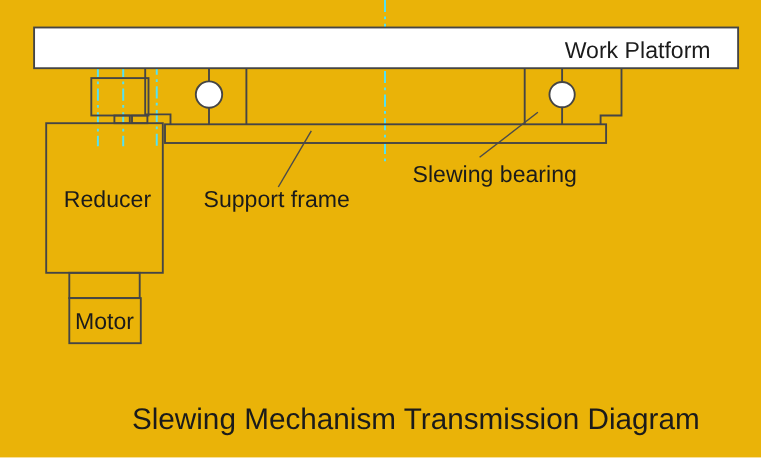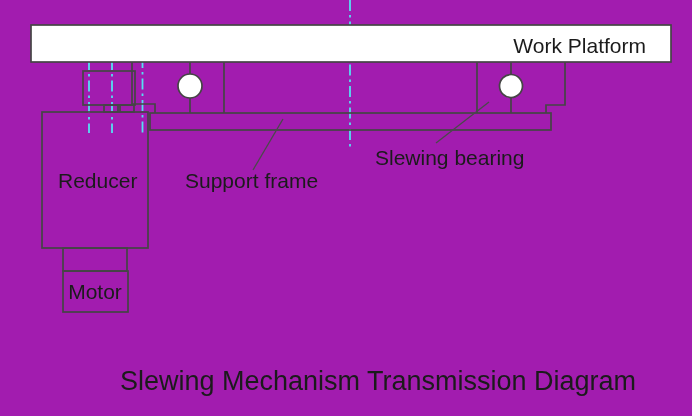--- a/index.html
+++ b/index.html
@@ -4,21 +4,21 @@
 <style>
   html, body {
     margin: 0;
     padding: 0;
     background: #ffffff;
   }
   #stage {
     position: relative;
     width: 692px;
     height: 416px;
-    background: #a21caf;
+    background: #eab308;
     overflow: hidden;
     font-family: "Liberation Sans", "DejaVu Sans", sans-serif;
   }
   svg { display: block; }
   .outline {
     fill: none;
     stroke: #454545;
     stroke-width: 1.7;
   }
   .outline-fill {

